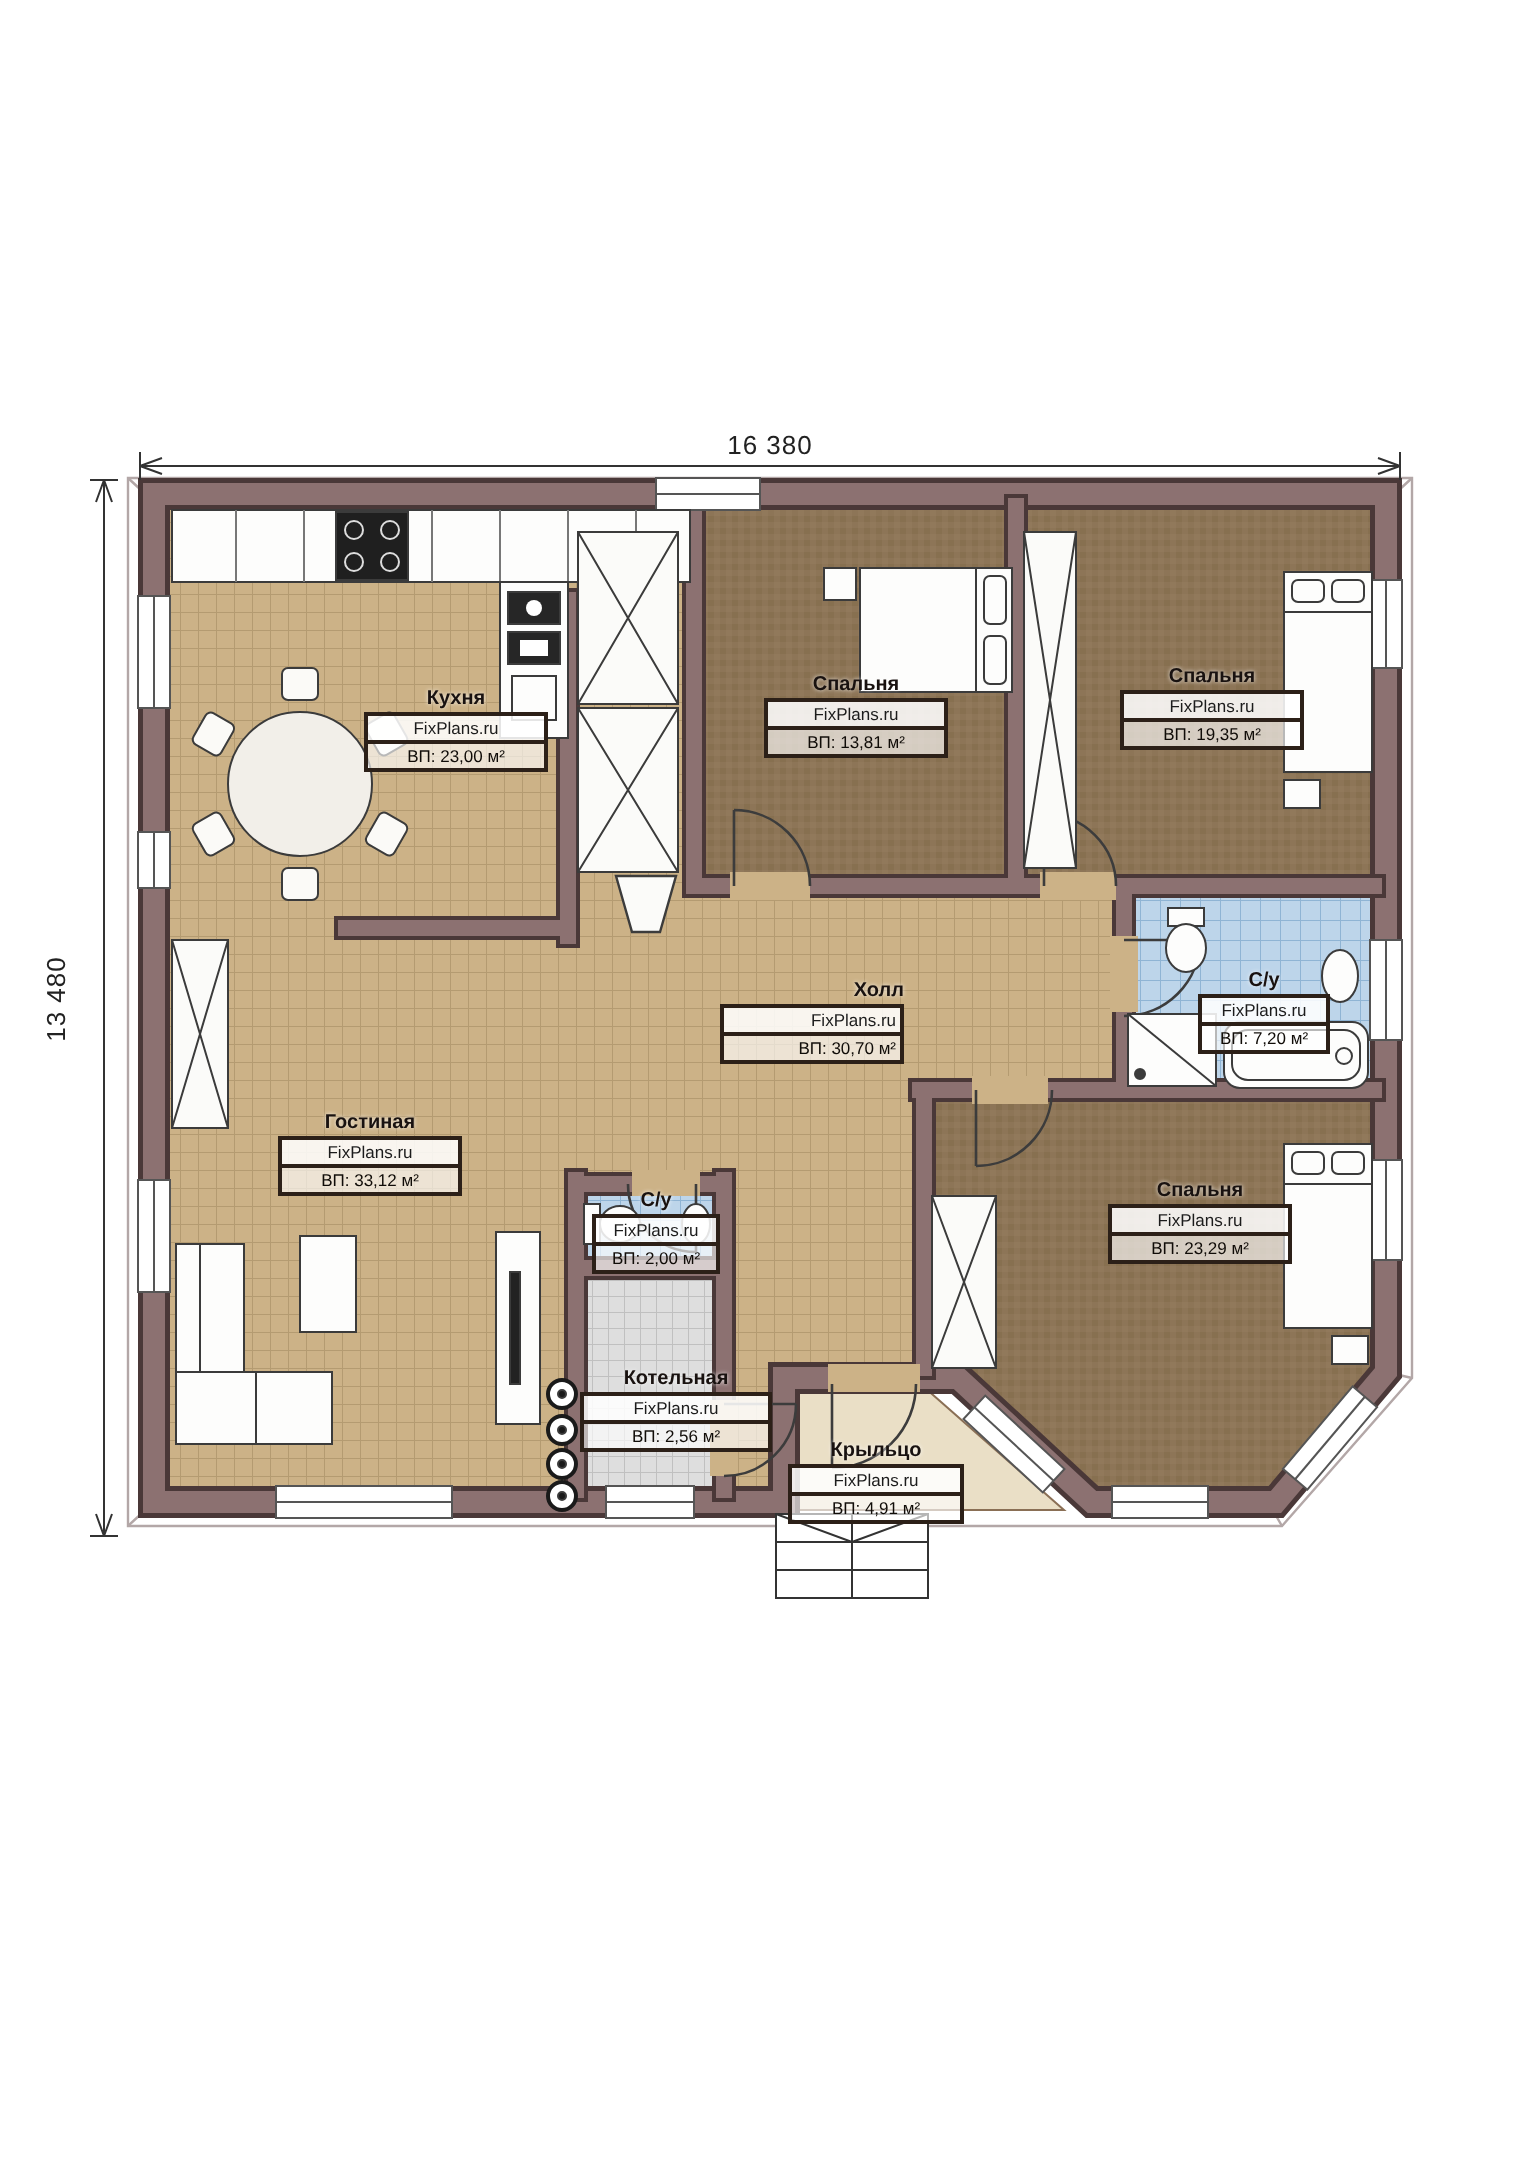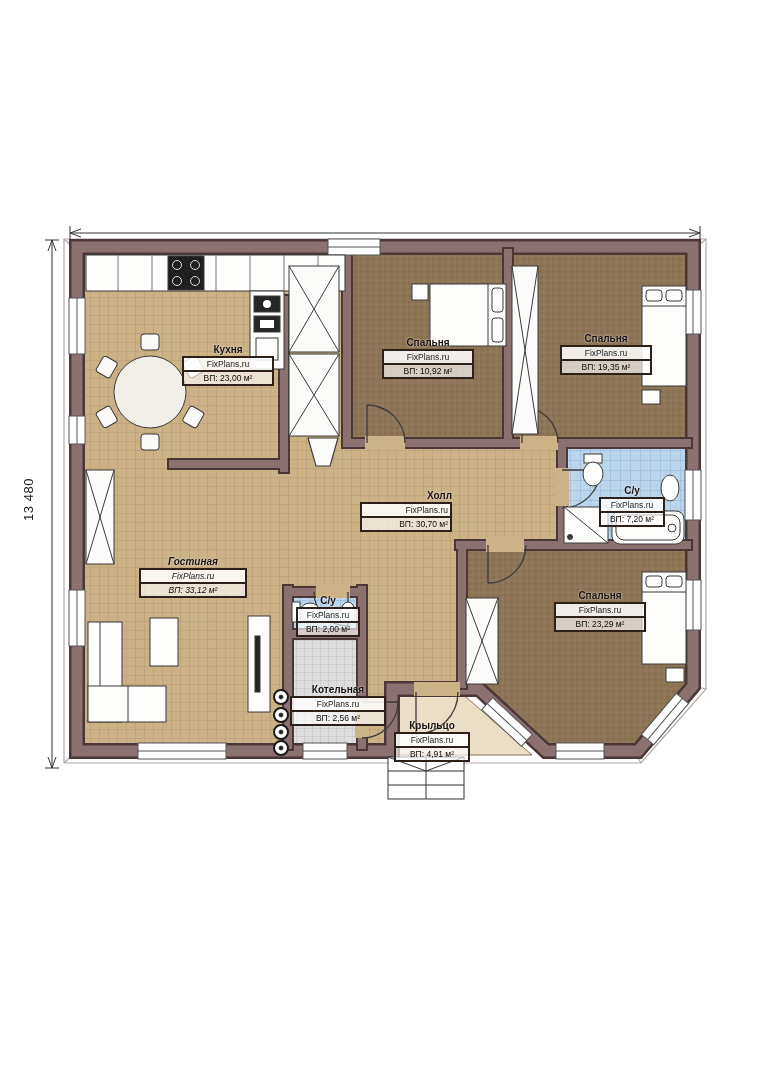--- a/index.html
+++ b/index.html
@@ -290,35 +290,36 @@
   </g>
 
   <g stroke="#333" stroke-width="1" fill="none">
     <path d="M70,233 H700 M70,226 V240 M700,226 V240
              M70,233 l11,-4 M70,233 l11,4 M700,233 l-11,-4 M700,233 l-11,4"></path>
     <path d="M52,240 V768 M45,240 H59 M45,768 H59
              M52,240 l-4,11 M52,240 l4,11 M52,768 l-4,-11 M52,768 l4,-11"></path>
   </g>
 </svg>
 
+<div class="dim dim-top">16 380</div>
 <div class="dim dim-left">13 480</div>
 
 <div class="room-label" style="left:150px;top:344px;width:92px;padding-left:32px;">
   <div class="room-name">Кухня</div>
   <div class="label-box">
         <div class="wm">FixPlans.ru</div>
   <div class="area">ВП: 23,00 м²</div>
       </div>
 </div>
 
 <div class="room-label" style="left:382px;top:337px;width:92px;">
   <div class="room-name">Спальня</div>
   <div class="label-box">
         <div class="wm">FixPlans.ru</div>
-  <div class="area">ВП: 10,92 м²</div>
+  <div class="area">ВП: 13,81 м²</div>
       </div>
 </div>
 
 <div class="room-label" style="left:560px;top:333px;width:92px;">
   <div class="room-name">Спальня</div>
   <div class="label-box">
         <div class="wm">FixPlans.ru</div>
   <div class="area">ВП: 19,35 м²</div>
       </div>
 </div>
@@ -332,21 +333,21 @@
 </div>
 
 <div class="room-label" style="left:599px;top:485px;width:66px;">
   <div class="room-name">С/у</div>
   <div class="label-box">
         <div class="wm">FixPlans.ru</div>
   <div class="area">ВП: 7,20 м²</div>
       </div>
 </div>
 
-<div class="room-label" style="left:139px;top:556px;width:108px;font-style:italic;">
+<div class="room-label" style="left:139px;top:556px;width:92px;">
   <div class="room-name">Гостиная</div>
   <div class="label-box">
         <div class="wm">FixPlans.ru</div>
   <div class="area">ВП: 33,12 м²</div>
       </div>
 </div>
 
 <div class="room-label" style="left:296px;top:595px;width:64px;">
   <div class="room-name">С/у</div>
   <div class="label-box">
@@ -364,21 +365,21 @@
 </div>
 
 <div class="room-label" style="left:554px;top:590px;width:92px;">
   <div class="room-name">Спальня</div>
   <div class="label-box">
         <div class="wm">FixPlans.ru</div>
   <div class="area">ВП: 23,29 м²</div>
       </div>
 </div>
 
-<div class="room-label" style="left:394px;top:720px;width:76px;">
+<div class="room-label" style="left:394px;top:720px;width:88px;">
   <div class="room-name">Крыльцо</div>
   <div class="label-box">
         <div class="wm">FixPlans.ru</div>
   <div class="area">ВП: 4,91 м²</div>
       </div>
 </div>
 
 </div>
 
 </body></html>

